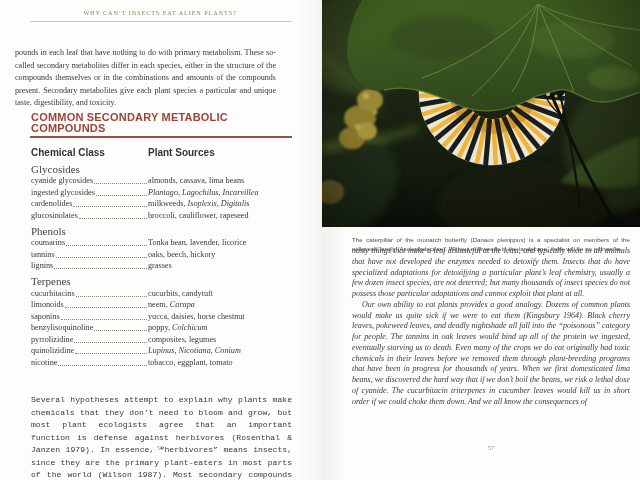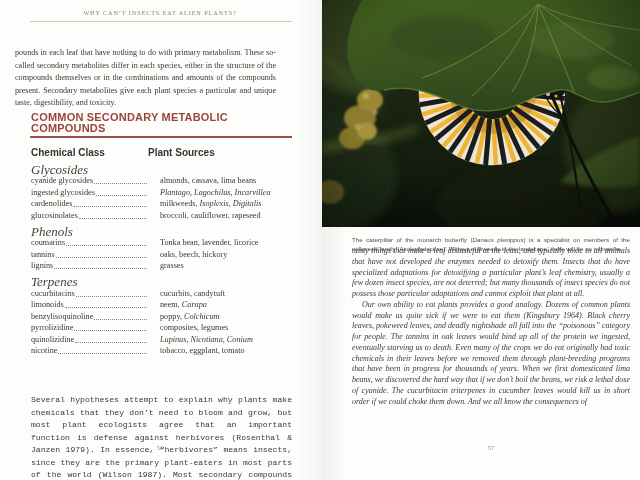--- a/index.html
+++ b/index.html
@@ -14,26 +14,26 @@
   .para-l1{left:15px;top:39px;width:261px;font-size:8.1px;line-height:12.5px;}
   .para-l2{left:31px;top:386px;width:261px;font-size:8.1px;line-height:12.5px;font-family:Liberation Mono, monospace;}
   .tbl-title{position:absolute;left:31px;top:112px;width:261px;
     font-family:"Liberation Sans",sans-serif;font-weight:bold;font-size:11px;line-height:10.5px;
     letter-spacing:0.2px;color:#9a453c;}
   .tbl-rule{position:absolute;left:30px;top:136px;width:262px;height:2px;background:#9b4f47;}
   .tbl-head{position:absolute;left:31px;top:147px;width:261px;display:flex;
     font-family:"Liberation Sans",sans-serif;font-weight:bold;font-size:10px;color:#35342f;}
   .tbl-head .c1{width:117px;}
   .tbl-groups{position:absolute;left:31px;top:159px;width:261px;font-size:8.2px;color:#3a3934;}
-  .group-name{font-style:italic;font-size:13px;color:#45443e;line-height:11.5px;margin-top:4.5px;}
+  .group-name{font-size:11px;color:#45443e;line-height:11.5px;margin-top:4.5px;}
   .trow{display:flex;line-height:11.5px;}
   .tleft{display:flex;width:117px;flex:0 0 117px;}
   .tcls{white-space:nowrap;}
   .tlead{flex:1;border-bottom:1px dotted #8a887e;margin:0 1px 2.5px 1px;}
-  .tsrc{flex:1;white-space:nowrap;margin-left:12px;}
+  .tsrc{flex:1;white-space:nowrap;}
   .pagenum{position:absolute;font-size:6.5px;color:#8c8c8a;text-align:center;}
   .pn-left{left:0;top:444px;width:320px;}
   .pn-right{left:352px;top:444px;width:278px;}
   
   .photo{position:absolute;left:322px;top:0;width:318px;height:227px;overflow:hidden;background:#141a10;}
   .caption{position:absolute;left:352px;top:230px;width:278px;
     font-family:"Liberation Sans",sans-serif;font-size:6.2px;line-height:8.7px;color:#4f4f4d;text-align:justify;}
   .right-text{position:absolute;left:352px;top:246px;width:278px;font-style:italic;}
   .right-text p{margin:0;text-align:justify;font-size:8px;line-height:10.75px;color:#3a3934;}
   .right-text p.indent{text-indent:10px;}
@@ -119,20 +119,27 @@
             <span class="tlead"></span>
           </span>
           <span class="tsrc"><span>cucurbits, candytuft</span></span>
         </div>
         <div class="trow">
           <span class="tleft">
             <span class="tcls">limonoids</span>
             <span class="tlead"></span>
           </span>
           <span class="tsrc"><span>neem, </span><i>Carapa</i></span>
+        </div>
+        <div class="trow">
+          <span class="tleft">
+            <span class="tcls">saponins</span>
+            <span class="tlead"></span>
+          </span>
+          <span class="tsrc"><span>yucca, daisies, horse chestnut</span></span>
         </div>
         <div class="trow">
           <span class="tleft">
             <span class="tcls">benzylisoquinoline</span>
             <span class="tlead"></span>
           </span>
           <span class="tsrc"><span>poppy, </span><i>Colchicum</i></span>
         </div>
         <div class="trow">
           <span class="tleft">

